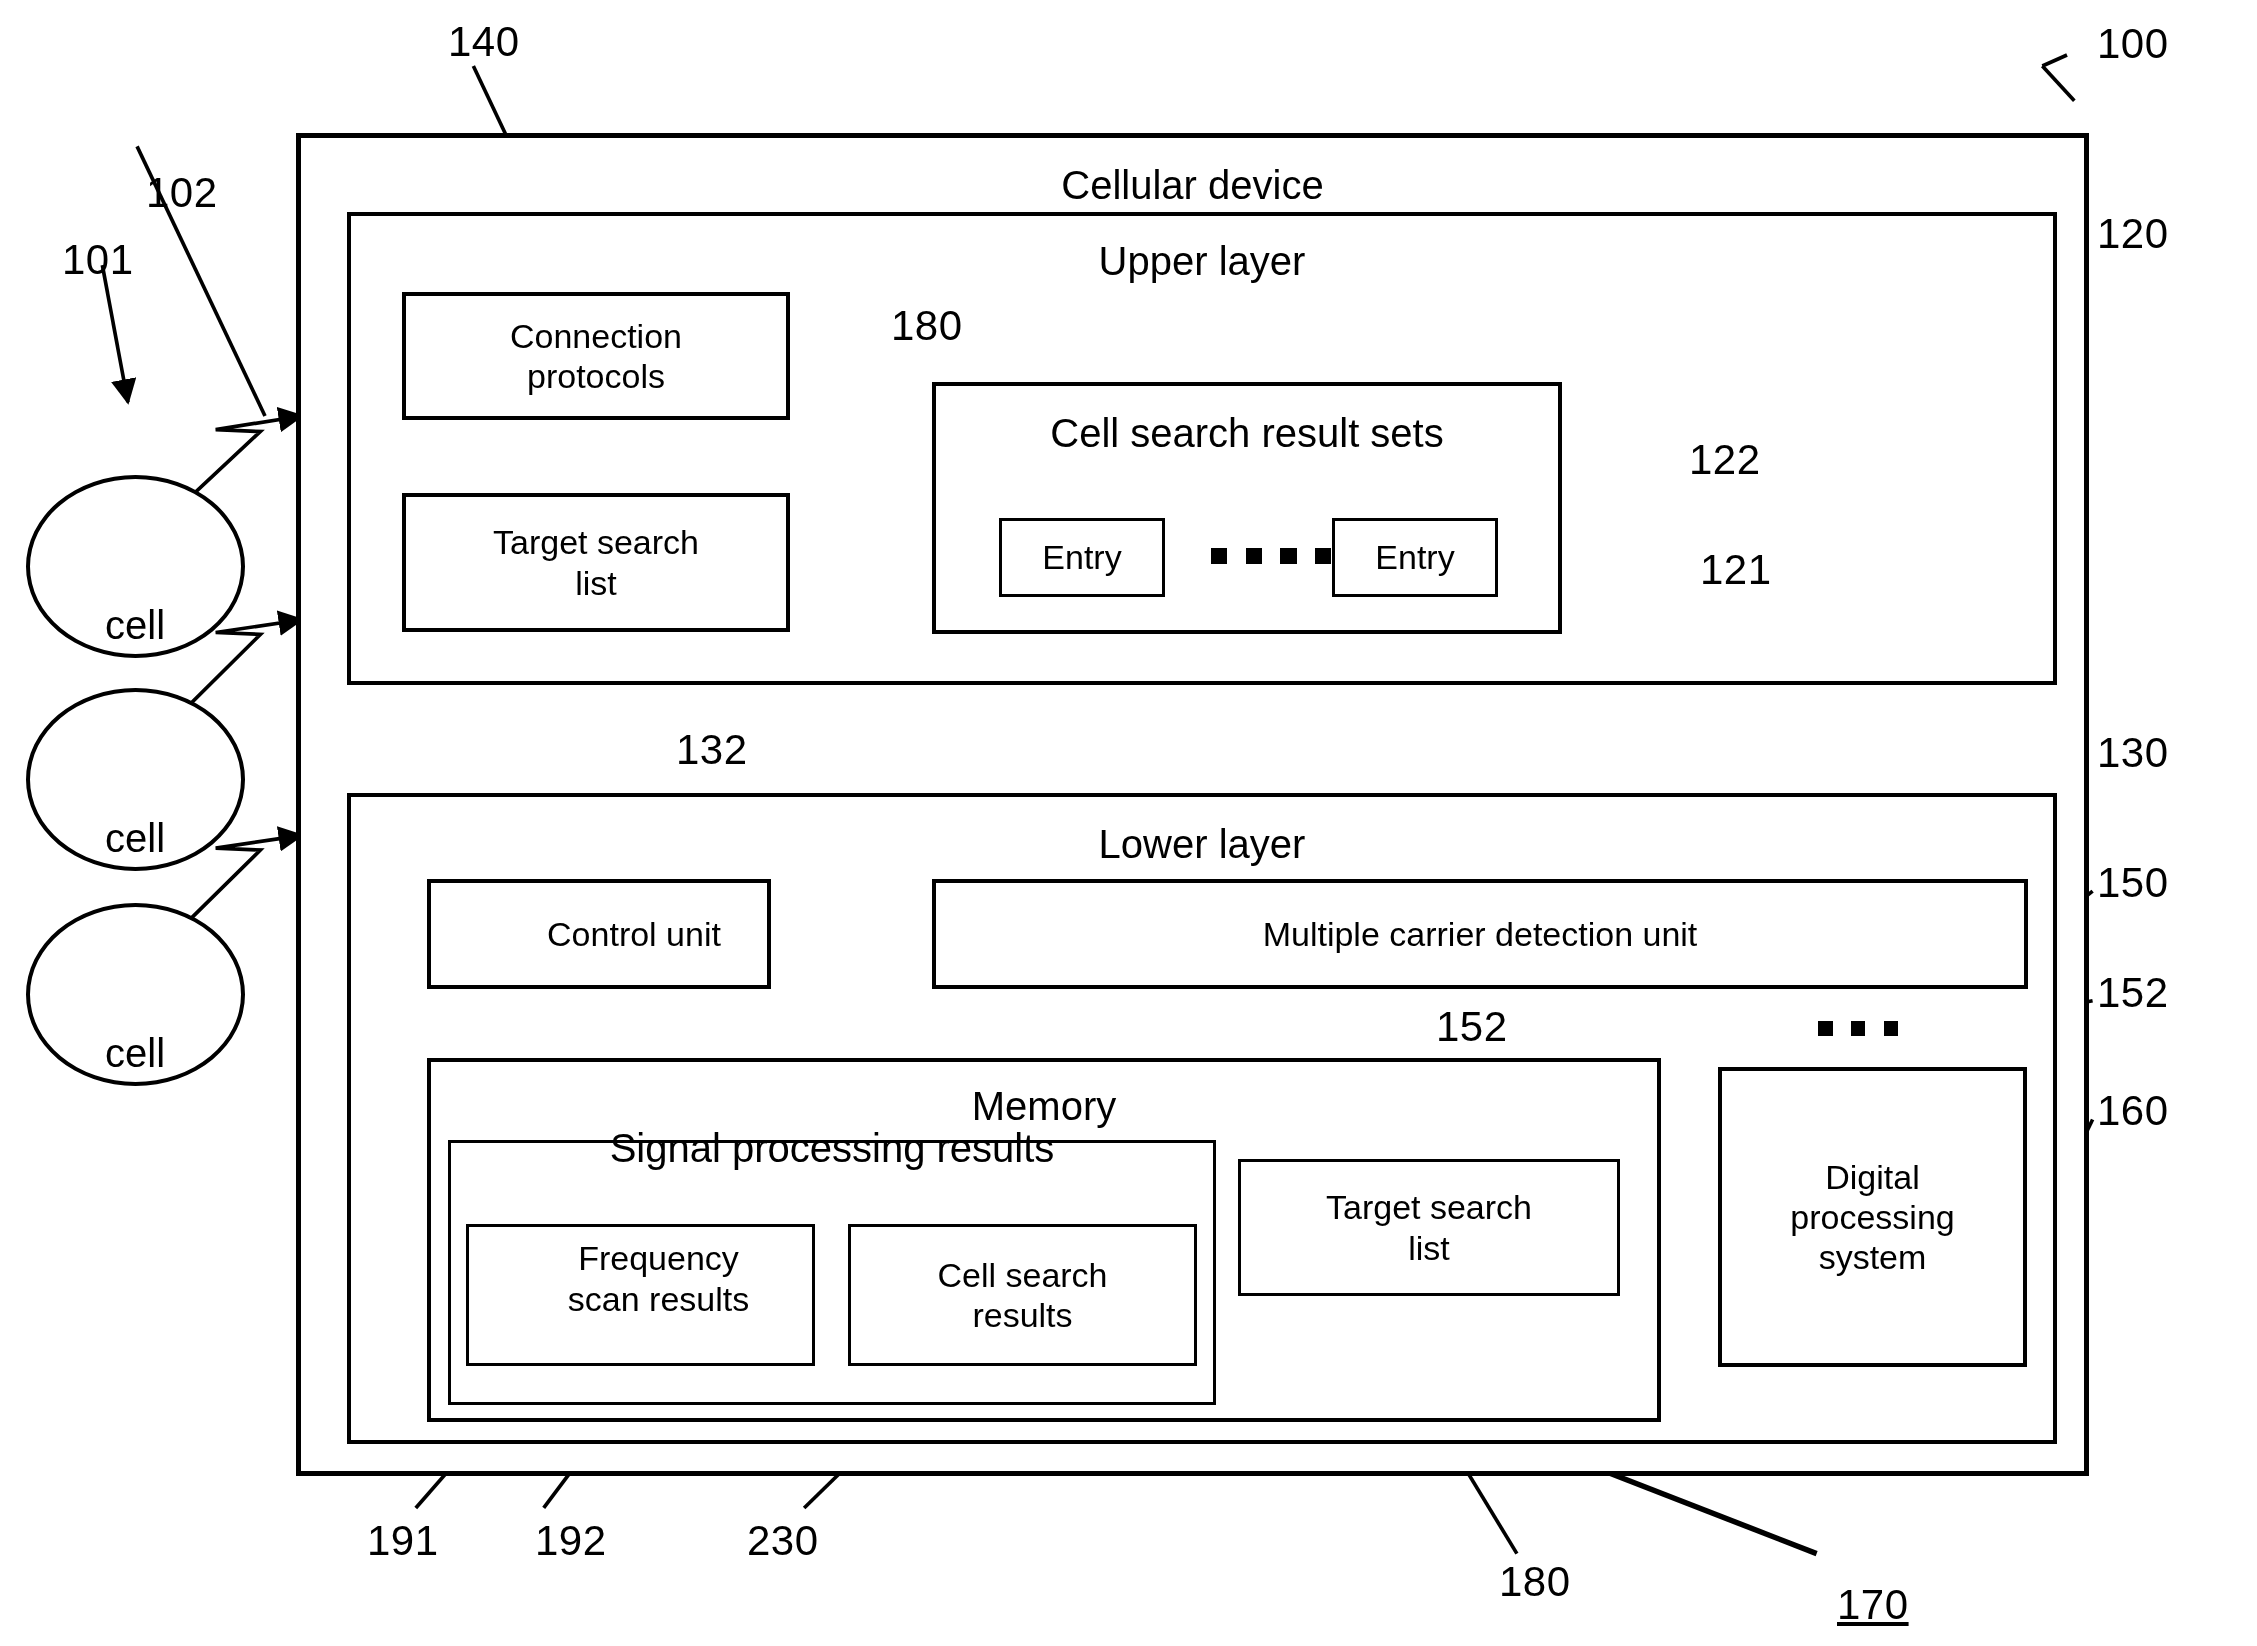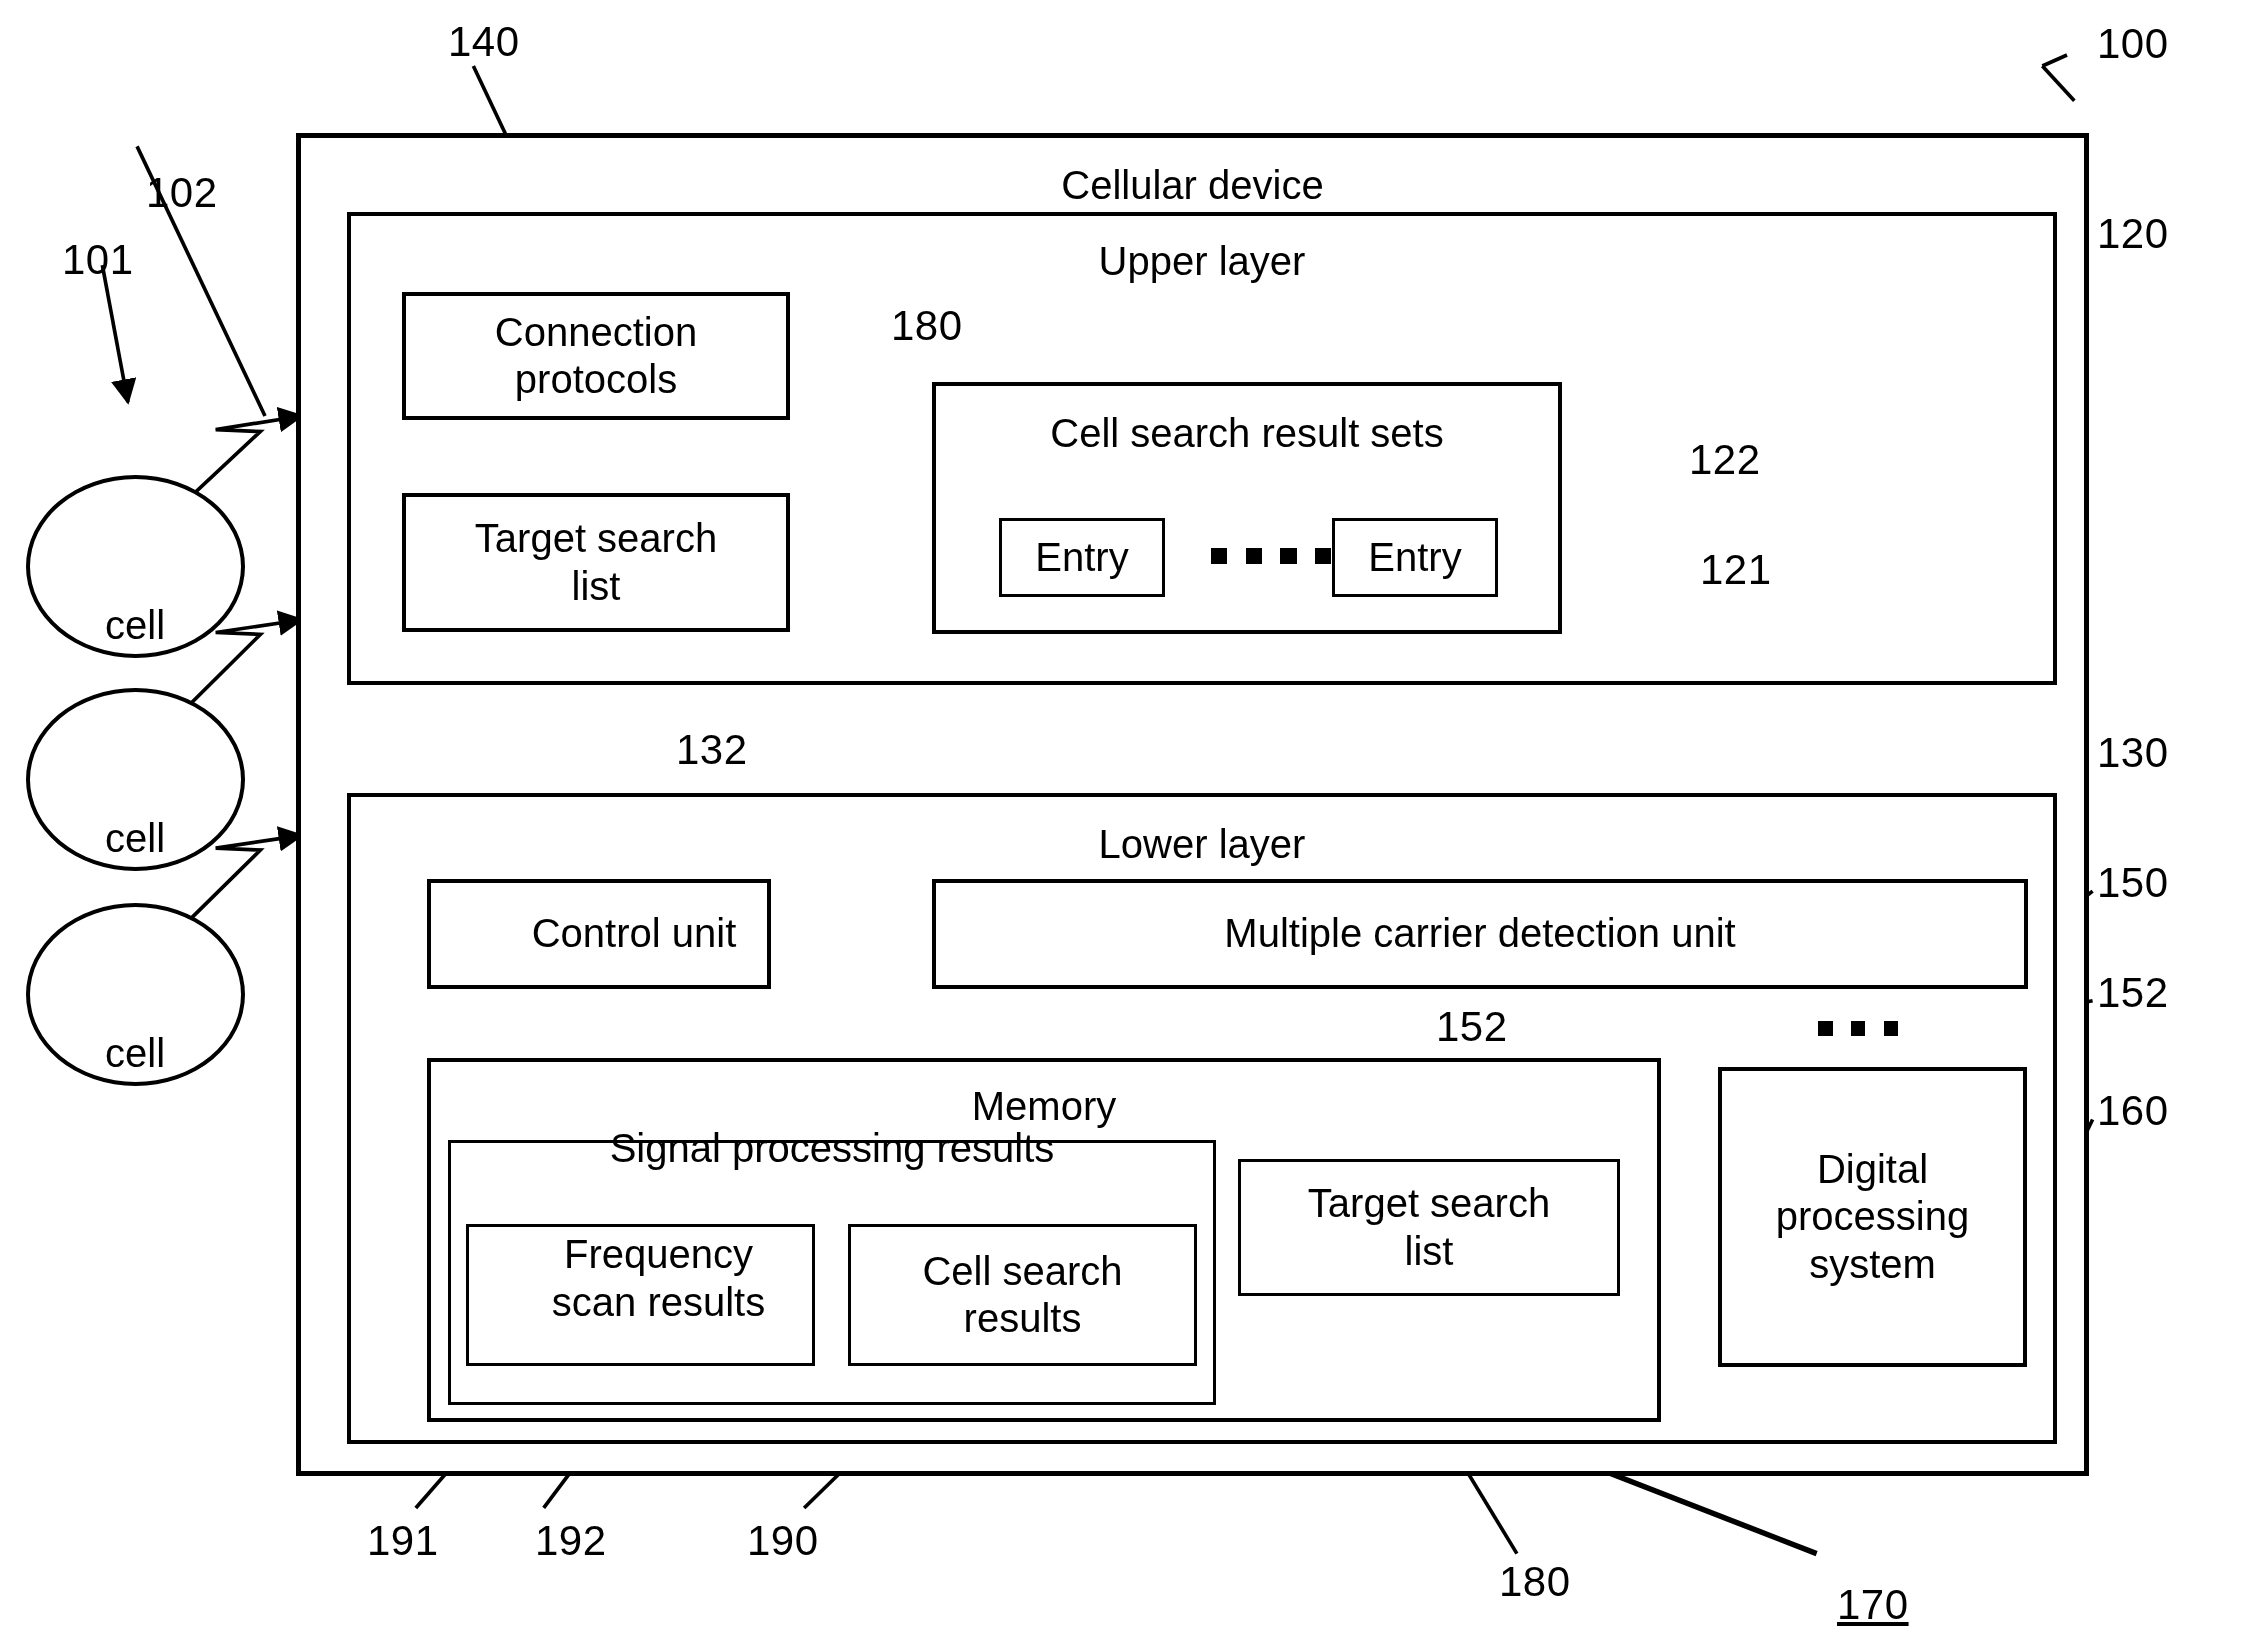--- a/index.html
+++ b/index.html
@@ -42,21 +42,21 @@
     white-space: pre;
   }
   .title {
     position: absolute;
     font-size: 40px;
     white-space: pre;
     text-align: center;
   }
   .boxtext {
     position: absolute;
-    font-size: 40px;
+    font-size: 34px;
     text-align: center;
     line-height: 1.18;
     white-space: pre-line;
     display: flex;
     align-items: center;
     justify-content: center;
   }
   .cell-circle {
     position: absolute;
     border: 4.6px solid #000;
@@ -264,18 +264,18 @@
   <div class="ref" style="left:1689px; top:428px;margin-top:8px;">122</div>
   <div class="ref" style="left:1700px; top:546px;">121</div>
   <div class="ref" style="left:676px; top:726px;">132</div>
   <div class="ref" style="left:2097px; top:729px;">130</div>
   <div class="ref" style="left:2097px; top:859px;">150</div>
   <div class="ref" style="left:1436px; top:1003px;">152</div>
   <div class="ref" style="left:2097px; top:969px;">152</div>
   <div class="ref" style="left:2097px; top:1087px;">160</div>
   <div class="ref" style="left:367px; top:1517px;">191</div>
   <div class="ref" style="left:535px; top:1517px;">192</div>
-  <div class="ref" style="left:747px; top:1517px;">190</div>
+  <div class="ref" style="left:747px; top:1517px;">230</div>
   <div class="ref" style="left:1499px; top:1558px;">180</div>
   <div class="ref" style="left:1837px; top:1581px;text-decoration:underline;">170</div>
 
 </div>
 
 
 </body></html>

